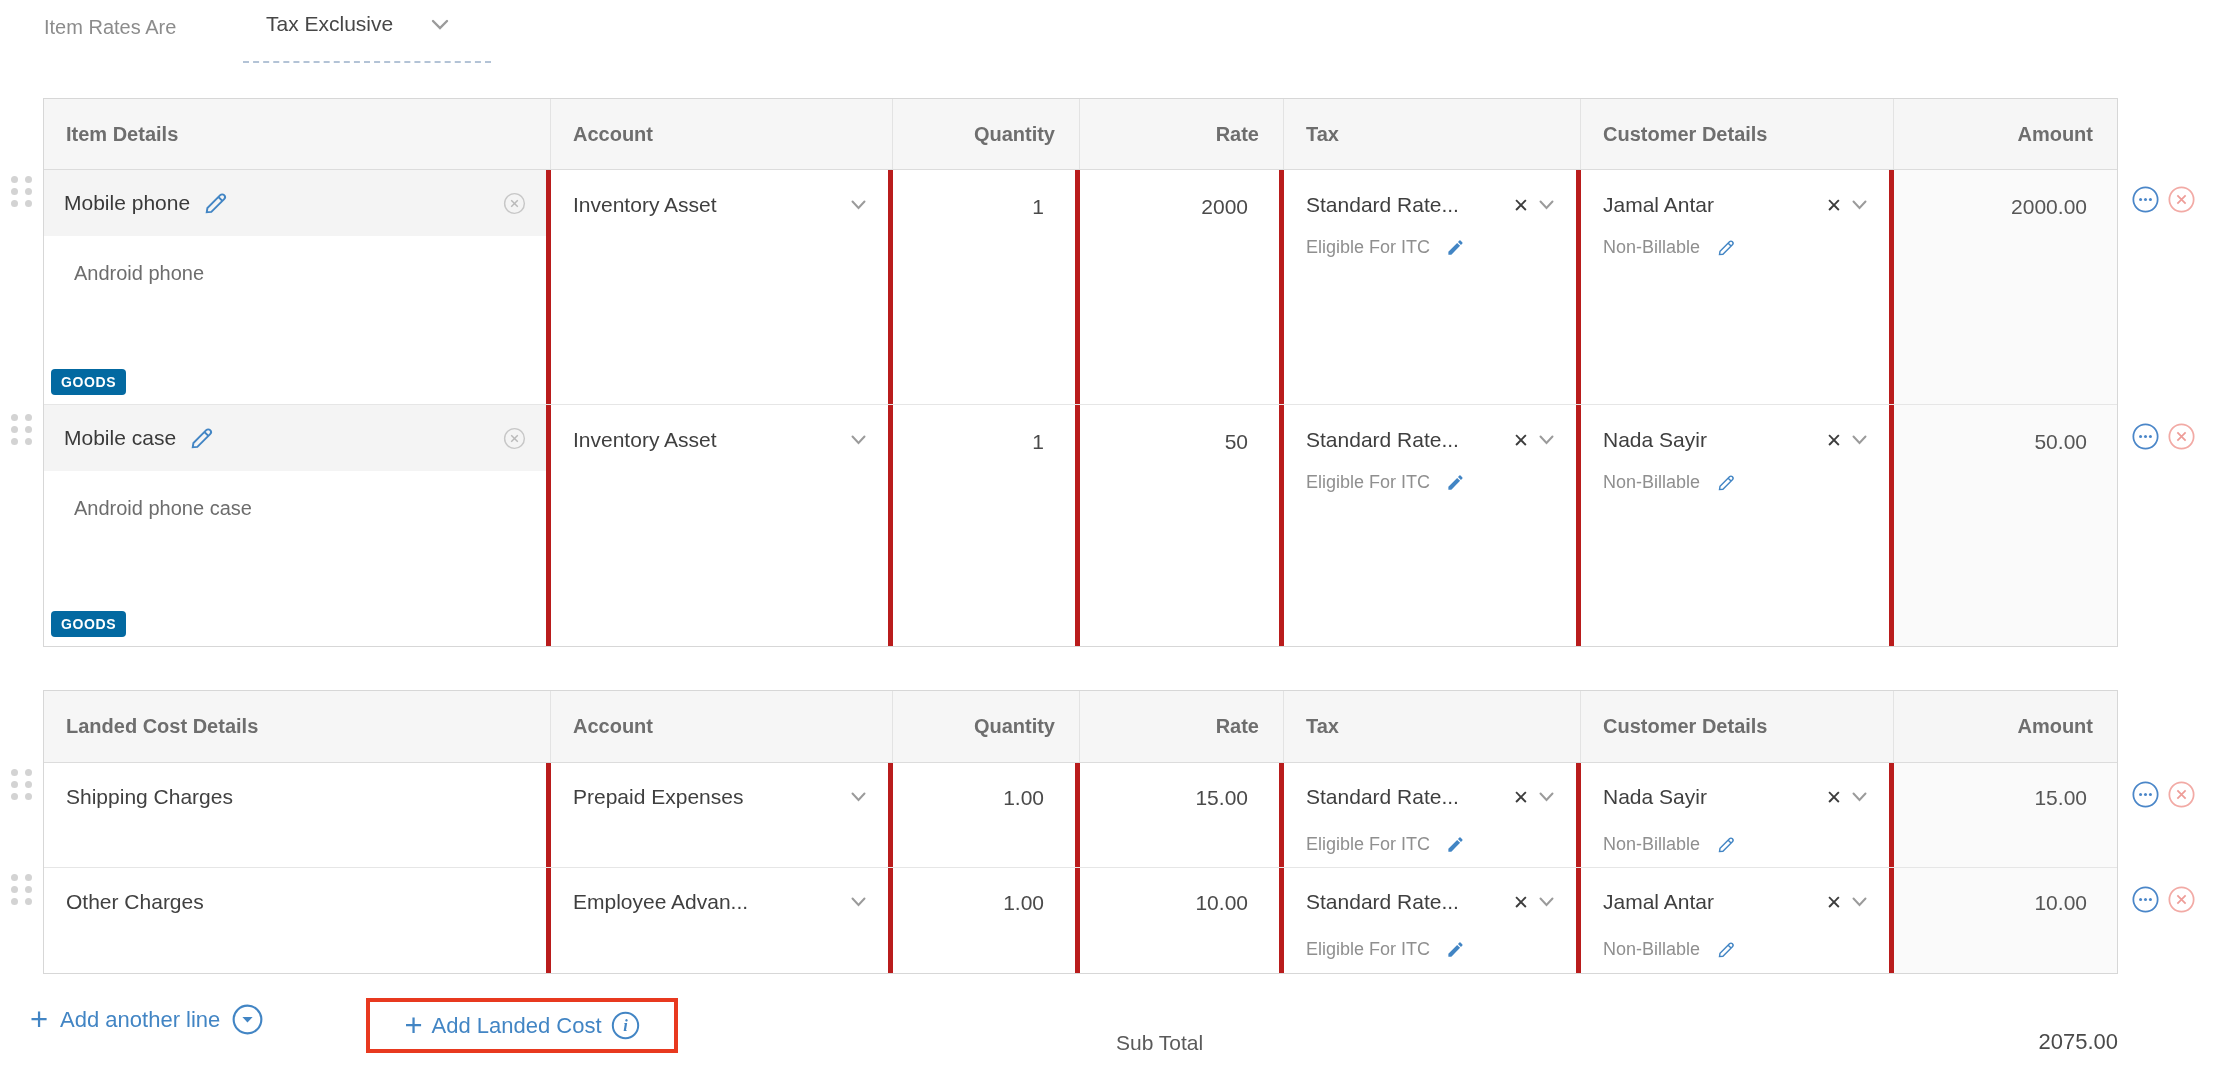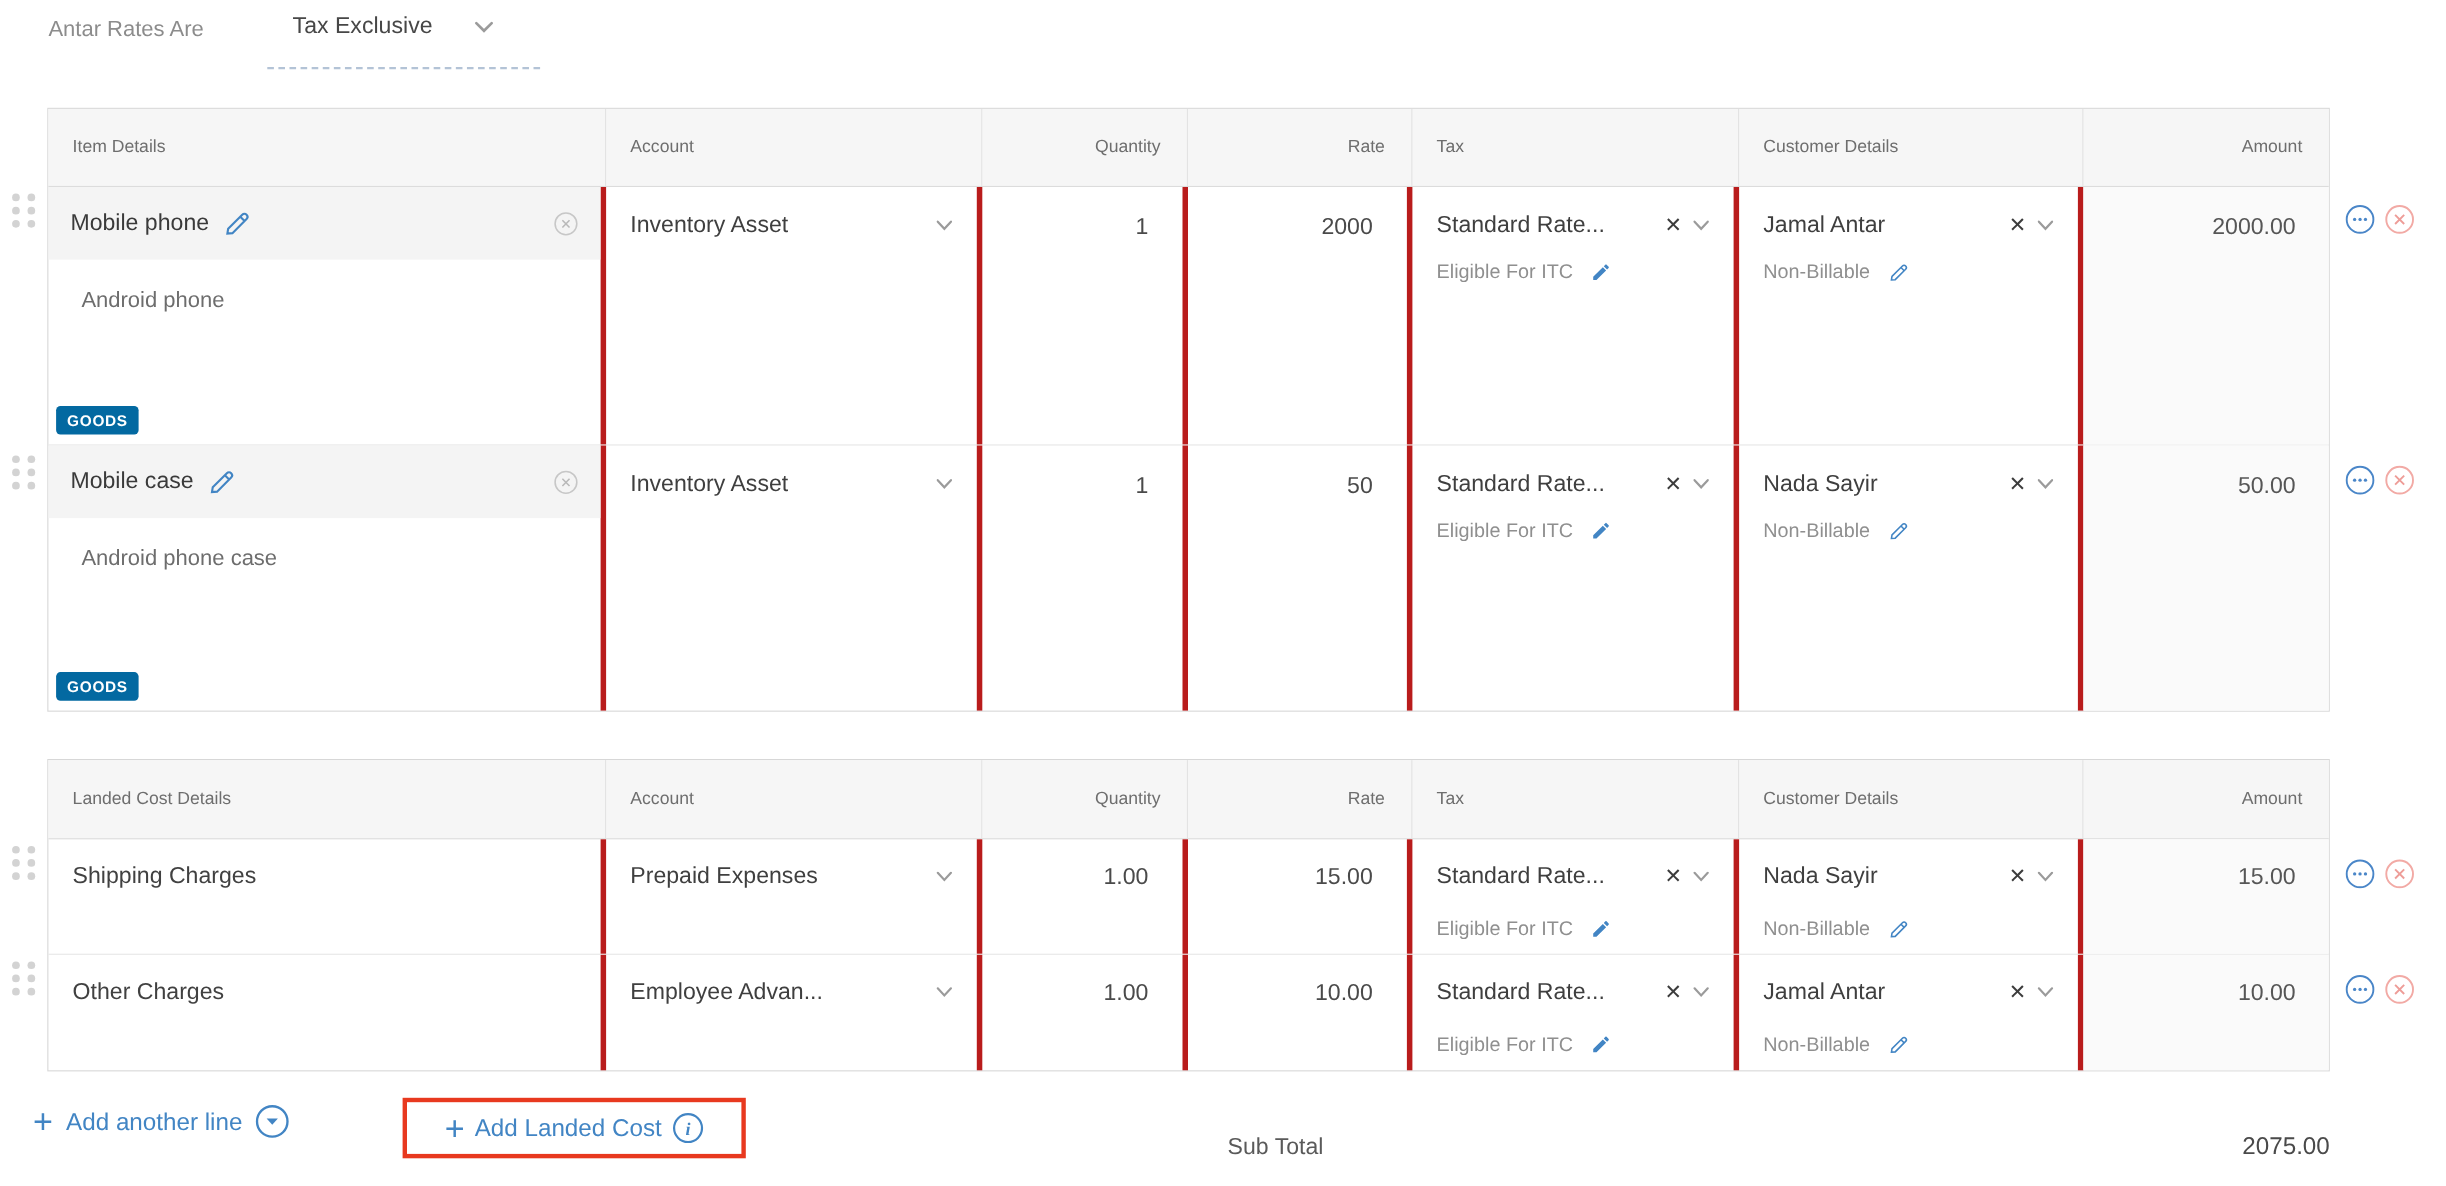--- a/index.html
+++ b/index.html
@@ -10,21 +10,21 @@
   .topbar-label { position:absolute; left:44px; top:16px; font-size:20px; color:#8c8c8c; }
   .rate-select { position:absolute; left:266px; top:12px; display:flex; align-items:center; gap:38px;
                  font-size:21px; color:#474747; cursor:pointer; }
   .dashed-underline { position:absolute; left:243px; top:61px; width:248px;
                       border-top:2px dashed #b3c3d6; }
 
   
   .tbl { position:absolute; left:43px; width:2075px; border:1px solid #d7d7d7; box-sizing:border-box; background:#fff; }
   .grid-cols { display:grid; grid-template-columns:507px 342px 187px 204px 297px 313px 1fr; }
   .thead { background:#f6f6f6; border-bottom:1px solid #dcdcdc; }
-  .th { display:flex; align-items:center; padding:0 24px 0 22px; font-size:16px; font-weight:normal;
+  .th { display:flex; align-items:center; padding:0 24px 0 22px; font-size:20px; font-weight:bold;
         color:#6e6e6e; border-right:1px solid #e3e3e3; box-sizing:border-box; }
   .t1 .th { height:70px; } .t2 .th { height:71px; }
   .th:last-child { border-right:none; }
   .th.right { justify-content:flex-end; }
 
   .trow { border-top:1px solid #e6e6e6; }
   .trow.first { border-top:none; }
   .t1 .trow.r1 { height:234px; } .t1 .trow.r2 { height:241px; }
   .t2 .trow.r1 { height:104px; } .t2 .trow.r2 { height:105px; }
 
@@ -70,21 +70,21 @@
                 border:4px solid #e8391f; box-sizing:border-box; display:flex; align-items:center;
                 justify-content:center; gap:9px; color:#4285c4; font-size:22px; cursor:pointer; }
   .subtotal-label { position:absolute; left:1116px; top:1031px; font-size:21px; color:#5a5a5a; }
   .subtotal-value { position:absolute; right:106px; top:1029px; font-size:22px; color:#4a4a4a; }
 </style>
 </head>
 <body>
 
 <div class="screen">
 
-  <span class="topbar-label">Antar Rates Are</span>
+  <span class="topbar-label">Item Rates Are</span>
   <div class="rate-select">
     <span>Tax Exclusive</span>
     <svg class="chev" width="18" height="11" viewBox="0 0 18 11">
         <path d="M2 2 L9 9 L16 2" fill="none" stroke="#9b9b9b" stroke-width="2.4" stroke-linecap="round"></path>
       </svg>
   </div>
   <div class="dashed-underline"></div>
 
   <div class="tbl t1" style="top:98px">
     <div class="thead grid-cols">

